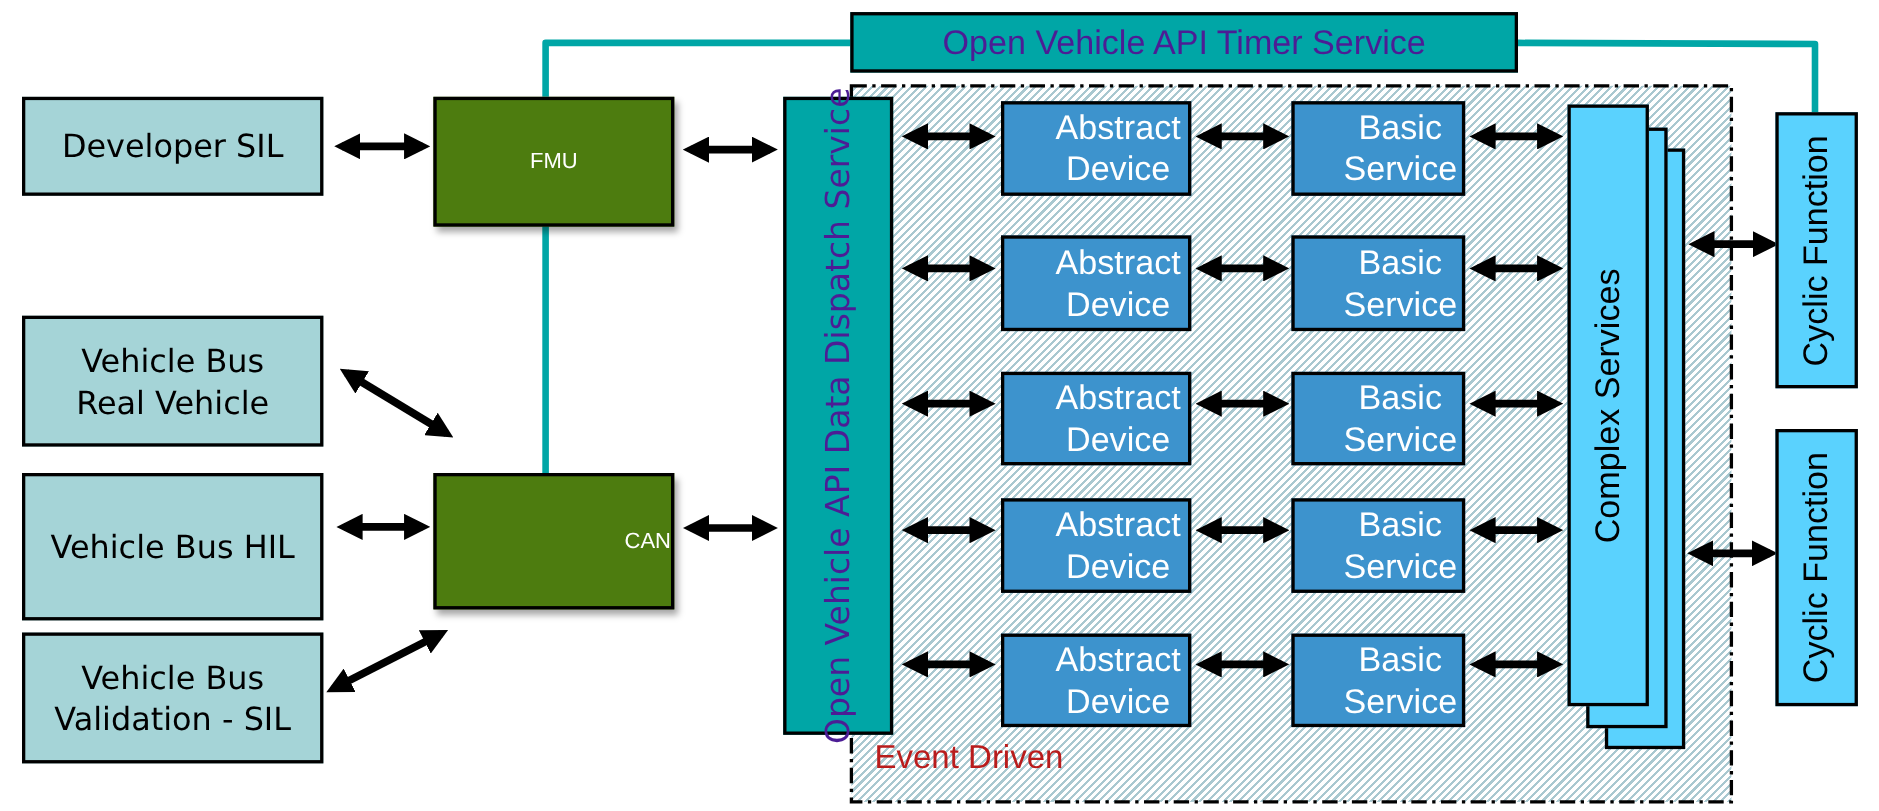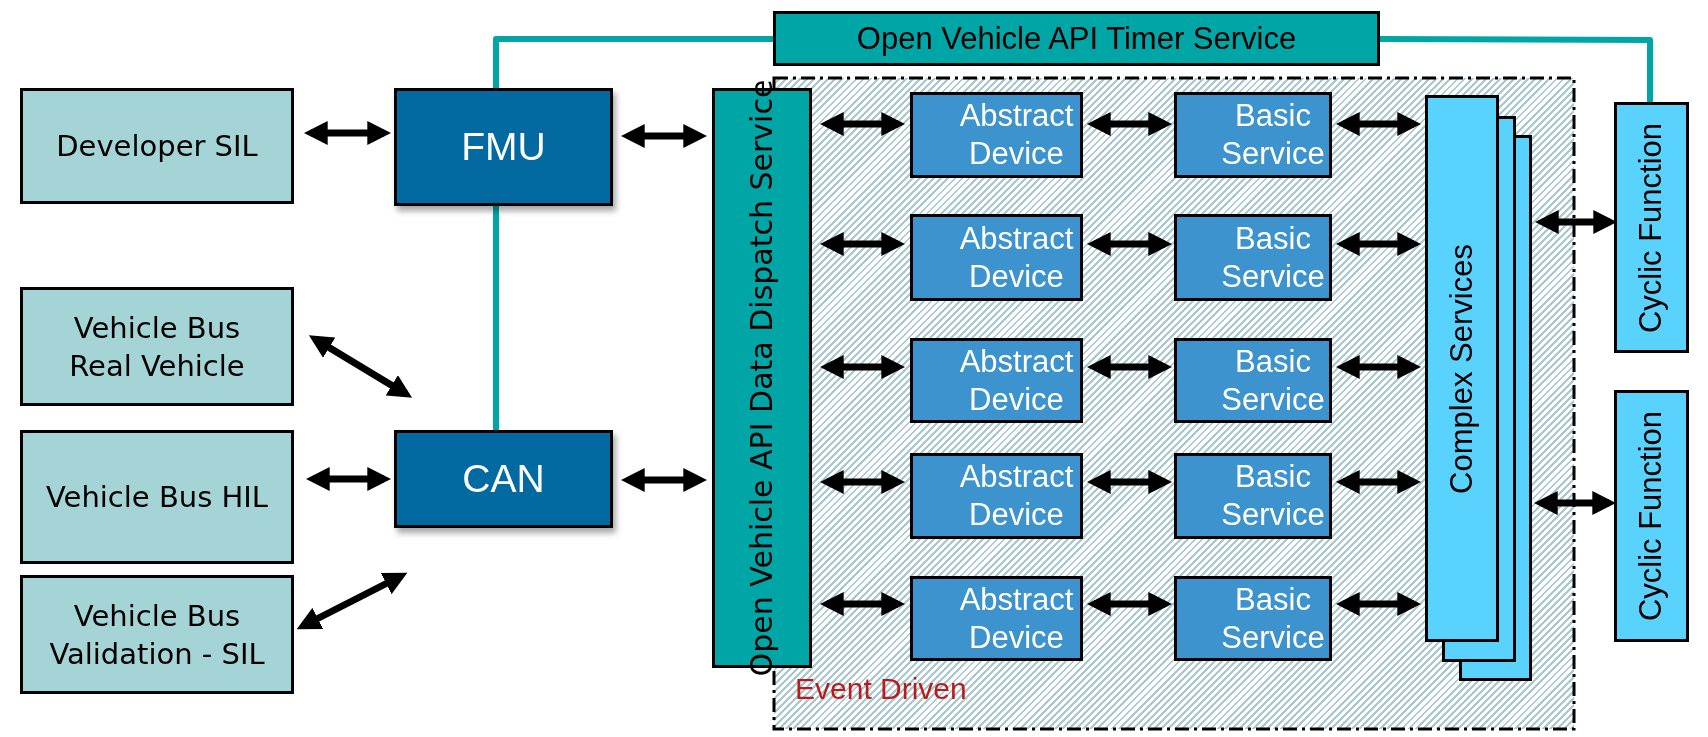--- a/index.html
+++ b/index.html
@@ -3,23 +3,23 @@
 <meta charset="utf-8">
 <style>
   html, body { margin: 0; padding: 0; background: #ffffff; }
   body { width: 1708px; height: 737px; position: relative; overflow: hidden;
          font-family: "DejaVu Sans", "Liberation Sans", sans-serif; }
   svg#wires { position: absolute; left: 0; top: 0; width: 1708px; height: 737px; }
   .box { position: absolute; box-sizing: border-box; border: 3px solid #000;
          display: flex; align-items: center; justify-content: center; text-align: center; }
   .box span { display: block; white-space: pre-line; }
   .ext { background: #a5d4d7; color: #000; font-size: 29px; line-height: 38px; font-family: "DejaVu Sans", sans-serif; }
-  .gw { background: #0369a1; color: #fff; font-size: 39px; box-shadow: 3px 5px 6px rgba(0,0,0,0.35);
+  .gw { background: #4d7c0f; color: #fff; font-size: 20px; box-shadow: 3px 5px 6px rgba(0,0,0,0.35);
         font-family: "Liberation Sans", sans-serif; }
-  .teal { background: #00a6a6; color: #000000; }
+  .teal { background: #00a6a6; color: #4c1d95; }
   .timer { font-size: 31px; font-family: "Liberation Sans", sans-serif; }
   .dispatch span { transform: rotate(-90deg); white-space: nowrap; font-size: 30px; line-height: 38px;
                    font-family: "DejaVu Sans", sans-serif; }
   .mid { background: #3d93cd; color: #fff; font-size: 31px; line-height: 38px; font-family: "Liberation Sans", sans-serif; padding-left: 40px; }
   .cyan { background: #5ad2fe; color: #000; }
   .vert span { transform: rotate(-90deg); white-space: nowrap; font-size: 31px; font-family: "Liberation Sans", sans-serif; }
   .region { position: absolute; left: 774px; top: 78px; width: 800px; height: 651px; box-sizing: border-box;
             background: repeating-linear-gradient(135deg, #ffffff 0px, #ffffff 3px, #a9c8d0 3px, #a9c8d0 5px); }
   .region-label { position: absolute; left: 795px; top: 672px; font-size: 30px; color: #b91c1c;
                   font-family: "Liberation Sans", sans-serif; }
@@ -61,39 +61,39 @@
       <line x1="1343" y1="367" x2="1414" y2="367" marker-start="url(#ah)" marker-end="url(#ah)"></line>
       <line x1="827" y1="482" x2="898" y2="482" marker-start="url(#ah)" marker-end="url(#ah)"></line>
       <line x1="1094" y1="482" x2="1165" y2="482" marker-start="url(#ah)" marker-end="url(#ah)"></line>
       <line x1="1343" y1="482" x2="1414" y2="482" marker-start="url(#ah)" marker-end="url(#ah)"></line>
       <line x1="827" y1="604" x2="898" y2="604" marker-start="url(#ah)" marker-end="url(#ah)"></line>
       <line x1="1094" y1="604" x2="1165" y2="604" marker-start="url(#ah)" marker-end="url(#ah)"></line>
       <line x1="1343" y1="604" x2="1414" y2="604" marker-start="url(#ah)" marker-end="url(#ah)"></line>
     </g>
 </svg>
 
-<div class="box ext" style="left:20px;top:88px;width:274px;height:116px;">
+<div class="box ext" style="left:20px;top:88px;width:274px;height:90px;">
   <span>Developer SIL</span>
 </div>
 <div class="box ext" style="left:20px;top:287px;width:274px;height:119px;">
   <span>Vehicle Bus
 Real Vehicle</span>
 </div>
 <div class="box ext" style="left:20px;top:430px;width:274px;height:134px;">
   <span>Vehicle Bus HIL</span>
 </div>
 <div class="box ext" style="left:20px;top:575px;width:274px;height:119px;">
   <span>Vehicle Bus
 Validation - SIL</span>
 </div>
 
 <div class="box gw" style="left:394px;top:88px;width:219px;height:118px;">
   <span>FMU</span>
 </div>
-<div class="box gw" style="left:394px;top:430px;width:219px;height:98px;">
+<div class="box gw" style="left:394px;top:430px;width:219px;height:124px;justify-content:flex-end;">
   <span>CAN</span>
 </div>
 
 <div class="box teal timer" style="left:773px;top:11px;width:607px;height:55px;">
   <span>Open Vehicle API Timer Service</span>
 </div>
 
 <div class="box teal dispatch" style="left:712px;top:88px;width:100px;height:580px;">
   <span>Open Vehicle API
 Data Dispatch Service</span>

